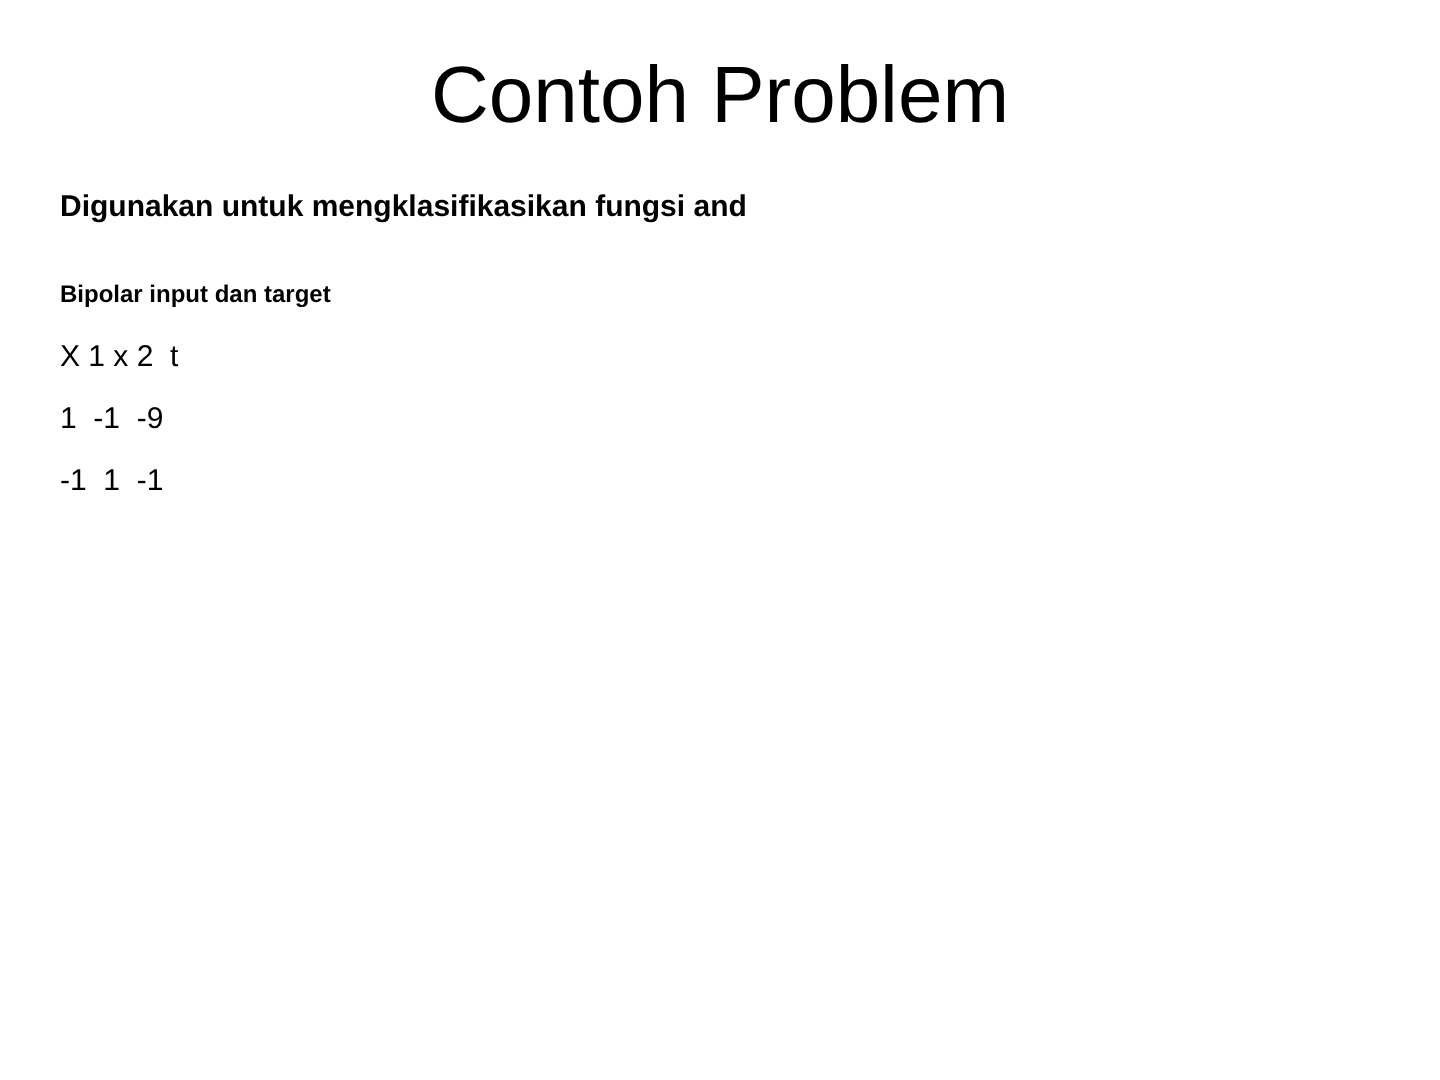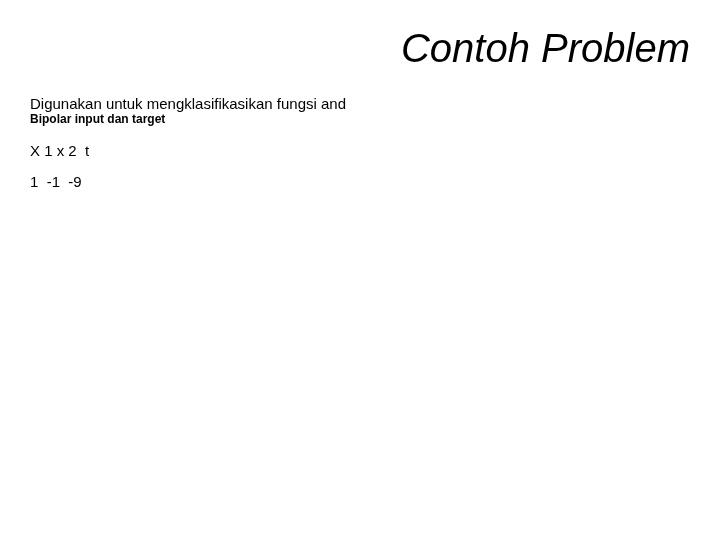--- a/index.html
+++ b/index.html
@@ -14,28 +14,28 @@
   .slide {
     width: 720px;
     height: 540px;
     position: relative;
     box-sizing: border-box;
     padding: 20px 30px;
   }
   .title {
     font-size: 40px;
     font-weight: 400;
-    text-align: right;
+    text-align: center;
     margin-top: 6px;
     margin-bottom: 24px;
-    font-style: italic;
   }
   .subtitle {
     font-size: 15px;
-    font-weight: 400;
+    font-weight: 700;
+    margin-bottom: 28px;
   }
   .section {
     font-size: 12px;
     font-weight: 700;
     margin-bottom: 16px;
   }
   .table-line {
     font-size: 15px;
     font-weight: 400;
     margin-bottom: 14px;
@@ -45,13 +45,14 @@
 </style>
 </head>
 <body>
 
 <div class="slide">
   <div class="title">Contoh Problem</div>
   <div class="subtitle">Digunakan untuk mengklasifikasikan fungsi and</div>
   <div class="section">Bipolar input dan target</div>
   <div class="table-line">X 1 x 2  t</div>
   <div class="table-line">1  -1  -9</div>
+  <div class="table-line">-1  1  -1</div>
 </div>
 
 </body></html>

